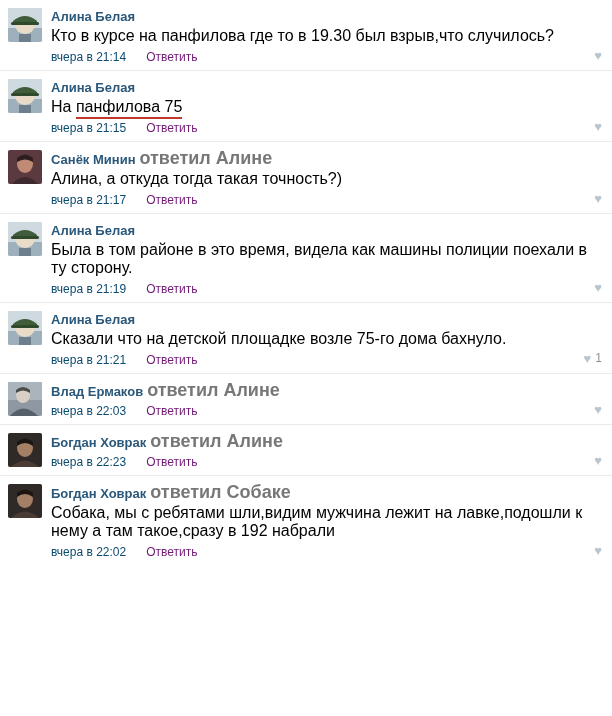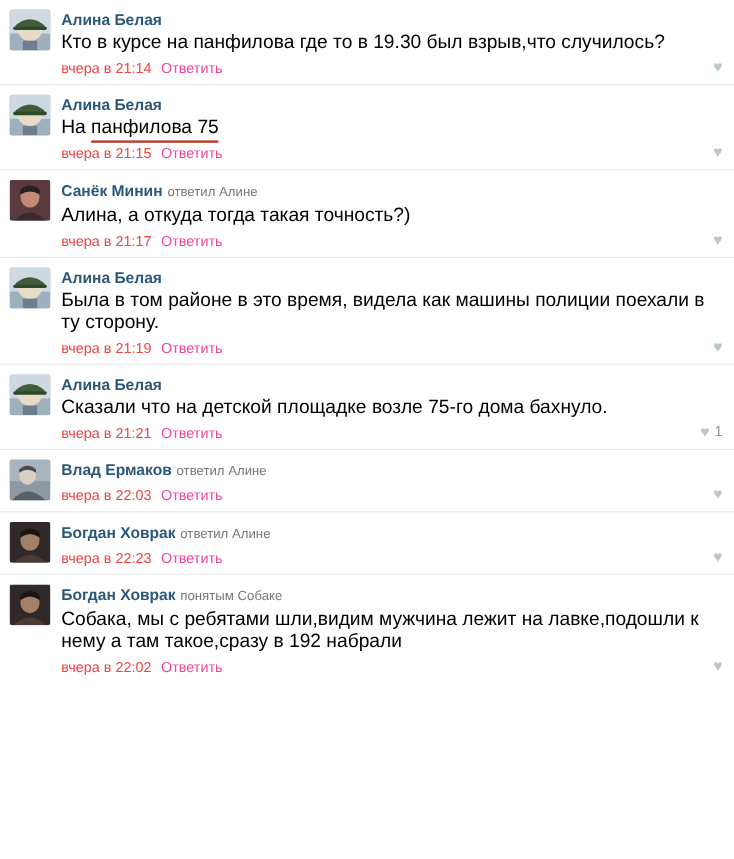--- a/index.html
+++ b/index.html
@@ -56,46 +56,47 @@
   }
   .author {
     color: #2b587a;
     font-weight: bold;
     font-size: 13px;
     text-decoration: none;
     cursor: pointer;
   }
   .reply-to {
     color: #777777;
-    font-size: 11px;
+    font-size: 18px;
     margin-left: 4px;
+    font-weight: bold;
   }
   .text {
     color: #000000;
     font-size: 16px;
     line-height: 18px;
     word-wrap: break-word;
   }
   .text .hl {
     border-bottom: 2px solid #c0392b;
     padding-bottom: 2px;
   }
   .meta {
     margin-top: 5px;
     font-size: 12px;
     line-height: 14px;
     color: #939393;
     white-space: nowrap;
   }
   .meta .date {
-    color: #ef4444;
+    color: #0c4a6e;
   }
   .meta .reply-link {
-    color: #ec4899;
-    margin-left: 8px;
+    color: #701a75;
+    margin-left: 20px;
     cursor: pointer;
   }
   .like {
     position: absolute;
     right: 10px;
     bottom: 8px;
     display: flex;
     align-items: center;
     color: #b8c4cc;
     font-size: 12px;
@@ -254,21 +255,21 @@
     <div class="comment">
       <div class="avatar">
         <svg viewBox="0 0 34 34">
           <rect width="34" height="34" fill="#2f2a28"></rect>
           <ellipse cx="17" cy="15" rx="8" ry="9" fill="#a37f66"></ellipse>
           <path d="M9 9 Q17 2 25 9 L25 13 Q17 7 9 13 Z" fill="#1a1512"></path>
           <path d="M3 34 Q17 21 31 34 Z" fill="#4a3c34"></path>
         </svg>
       </div>
       <div class="body">
-        <div class="line-head"><span class="author">Богдан Ховрак</span><span class="reply-to">понятым Собаке</span></div>
+        <div class="line-head"><span class="author">Богдан Ховрак</span><span class="reply-to">ответил Собаке</span></div>
         <div class="text"><span>Собака, мы с ребятами шли,видим мужчина лежит на лавке,подошли к нему а там такое,сразу в 192 набрали</span></div>
         <div class="meta"><span class="date">вчера в 22:02</span><span class="reply-link">Ответить</span></div>
       </div>
       <div class="like">
         <span class="heart">♥</span>
       </div>
     </div>
   </div>
 
 </body></html>

